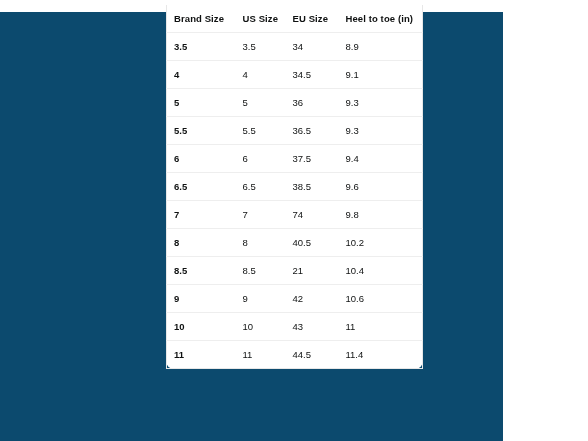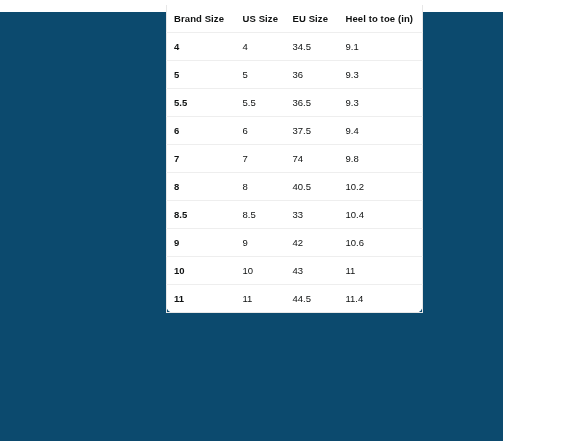--- a/index.html
+++ b/index.html
@@ -100,20 +100,26 @@
       <thead>
         <tr>
           <th>Brand Size</th>
           <th>US Size</th>
           <th>EU Size</th>
           <th>Heel to toe (in)</th>
         </tr>
       </thead>
       <tbody id="chart-body">
           <tr>
+            <td class="first-col">3.5</td>
+            <td>3.5</td>
+            <td>34</td>
+            <td>8.9</td>
+          </tr>
+          <tr>
             <td class="first-col">4</td>
             <td>4</td>
             <td>34.5</td>
             <td>9.1</td>
           </tr>
           <tr>
             <td class="first-col">5</td>
             <td>5</td>
             <td>36</td>
             <td>9.3</td>
@@ -124,35 +130,41 @@
             <td>36.5</td>
             <td>9.3</td>
           </tr>
           <tr>
             <td class="first-col">6</td>
             <td>6</td>
             <td>37.5</td>
             <td>9.4</td>
           </tr>
           <tr>
+            <td class="first-col">6.5</td>
+            <td>6.5</td>
+            <td>38.5</td>
+            <td>9.6</td>
+          </tr>
+          <tr>
             <td class="first-col">7</td>
             <td>7</td>
             <td>74</td>
             <td>9.8</td>
           </tr>
           <tr>
             <td class="first-col">8</td>
             <td>8</td>
             <td>40.5</td>
             <td>10.2</td>
           </tr>
           <tr>
             <td class="first-col">8.5</td>
             <td>8.5</td>
-            <td>33</td>
+            <td>21</td>
             <td>10.4</td>
           </tr>
           <tr>
             <td class="first-col">9</td>
             <td>9</td>
             <td>42</td>
             <td>10.6</td>
           </tr>
           <tr>
             <td class="first-col">10</td>

